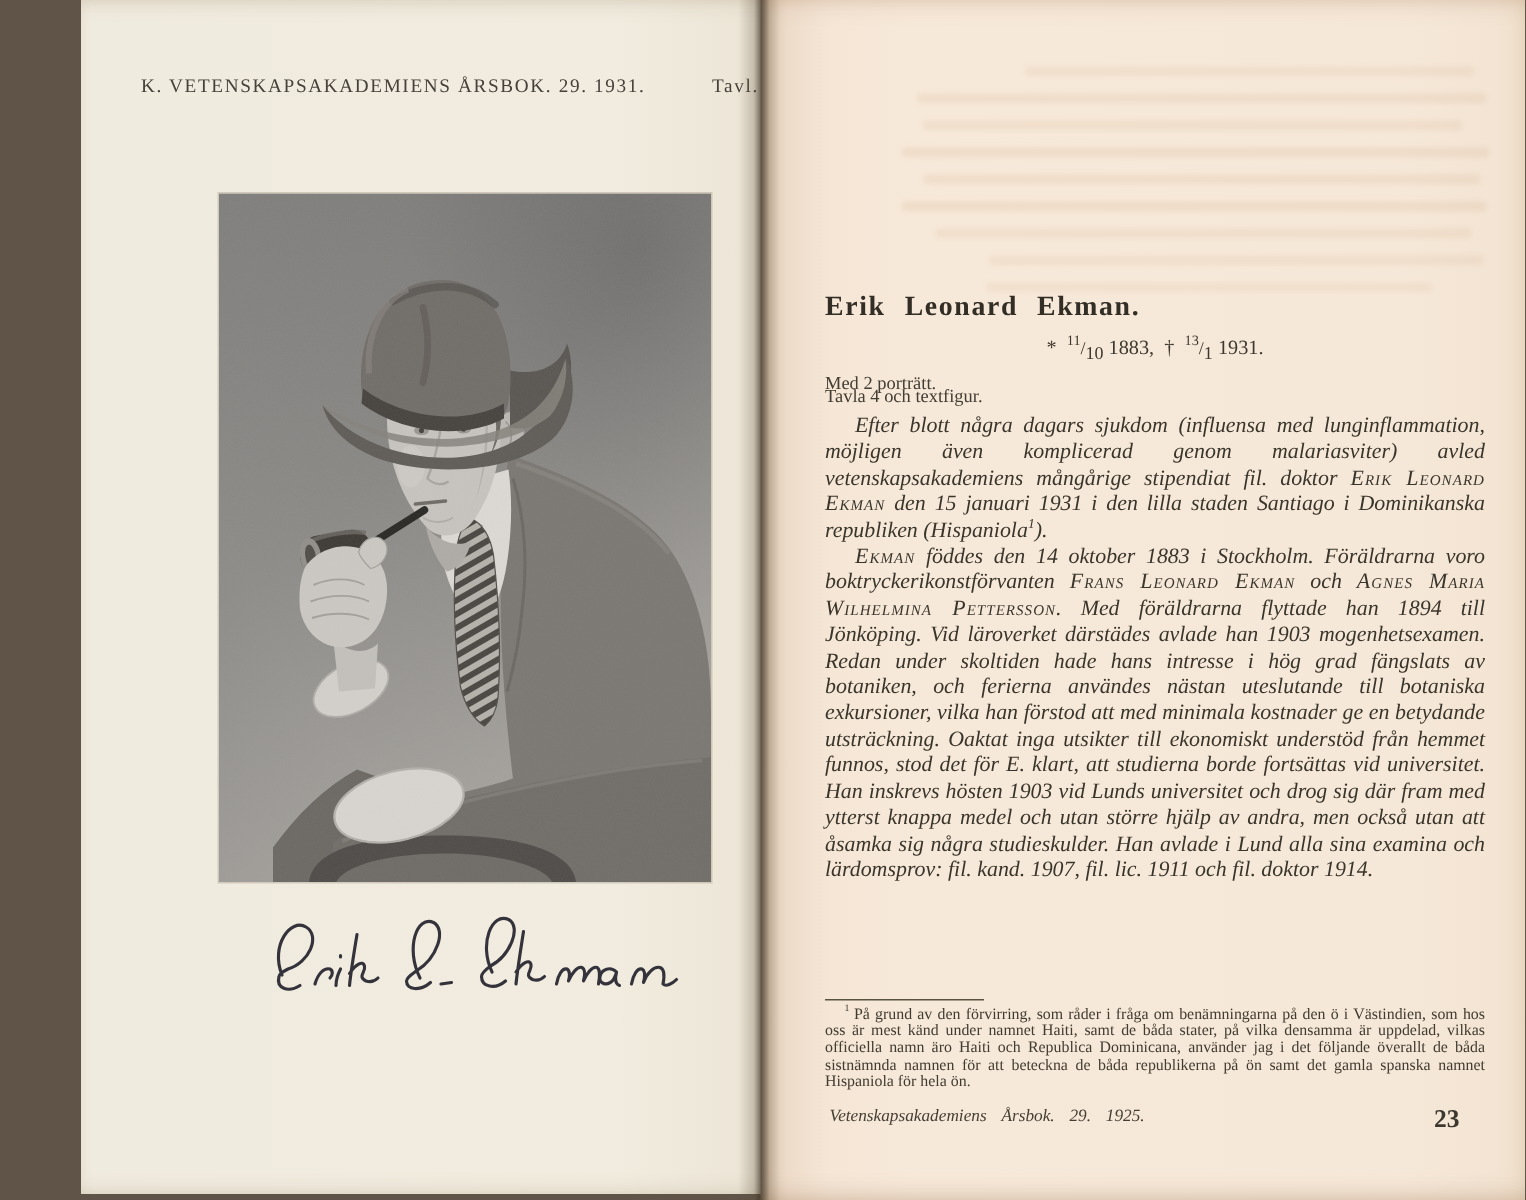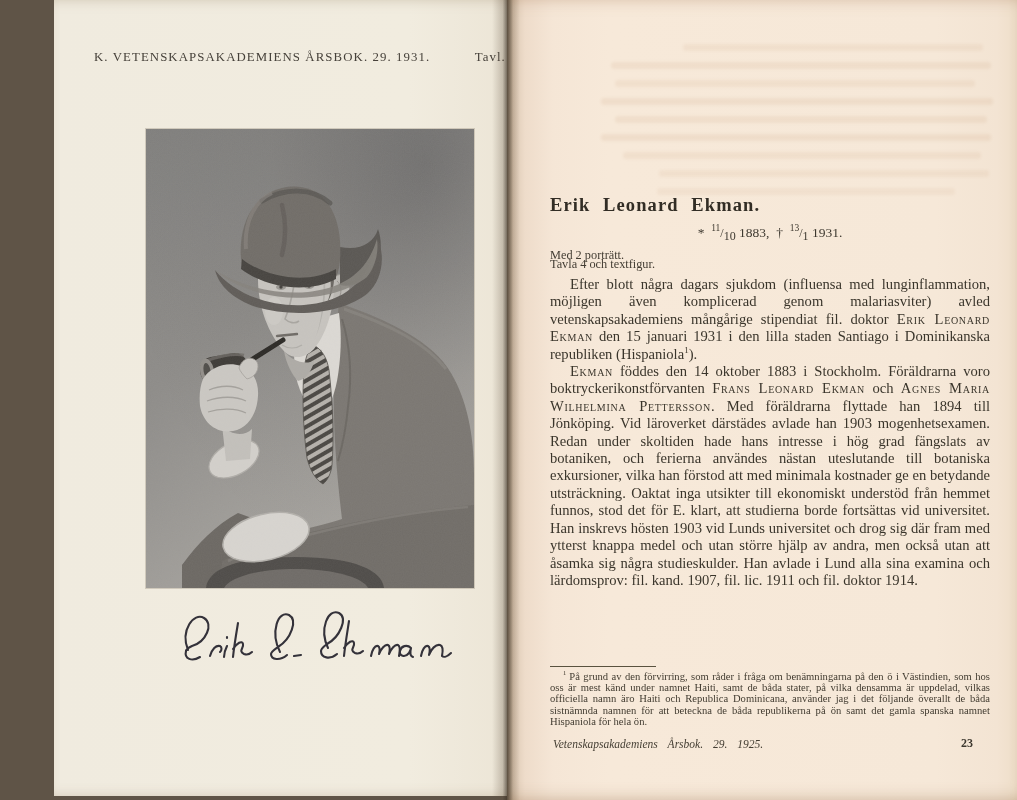--- a/index.html
+++ b/index.html
@@ -29,32 +29,32 @@
   .rp-content{position:absolute;left:43px;top:0;width:440px;height:800px;color:#3a352b;}
   .rp-title{position:absolute;top:195px;width:100%;text-align:left;font-weight:bold;
     font-size:18.5px;letter-spacing:1.1px;word-spacing:7px;color:#322d25;}
   .rp-dates{position:absolute;top:223px;width:100%;text-align:center;font-size:13.5px;color:#3d382f;}
   .rp-dates .fr-sup{font-size:9.5px;vertical-align:6px;}
   .rp-dates .fr-sub{font-size:12px;vertical-align:-3px;}
   .rp-dates .slash{font-size:12px;}
   .rp-sub1{position:absolute;top:248px;width:100%;text-align:left;font-size:12.3px;color:#433d33;}
   .rp-sub2{position:absolute;top:257px;width:100%;text-align:left;font-size:12.3px;color:#433d33;}
   .rp-body{position:absolute;top:276px;width:440px;font-size:14.6px;line-height:17.4px;
-    text-align:justify;color:#3a352b;}
+    text-align:justify;color:#3a352b;font-style:italic;}
   .rp-body p{margin:0;text-indent:20px;}
   .sc{font-variant:small-caps;letter-spacing:.7px;}
   .sup{vertical-align:super;font-size:.62em;line-height:0;}
   .fn-rule{position:absolute;top:666px;left:0;width:106px;border-top:1px solid #59523f;}
   .rp-footnote{position:absolute;top:671px;width:440px;font-size:10.6px;line-height:11.2px;
     text-align:justify;color:#413b30;}
   .rp-footnote p{margin:0;text-indent:13px;}
   .rp-footnote .sup{margin-right:3px;}
   .rp-footer-left{position:absolute;top:738px;left:3px;font-style:italic;font-size:11.5px;
     word-spacing:7px;color:#443e33;}
-  .rp-footer-page{position:absolute;top:736px;right:17px;font-size:12px;font-weight:bold;color:#3d382f;}
+  .rp-footer-page{position:absolute;top:736px;right:17px;font-size:17px;font-weight:bold;color:#3d382f;}
 
   
   .bleed{position:absolute;height:7px;border-radius:3px;background:#c0916a;filter:blur(1.8px);}
 </style>
 </head>
 <body>
 
 <div id="scan">
 
   <div class="left-page">

